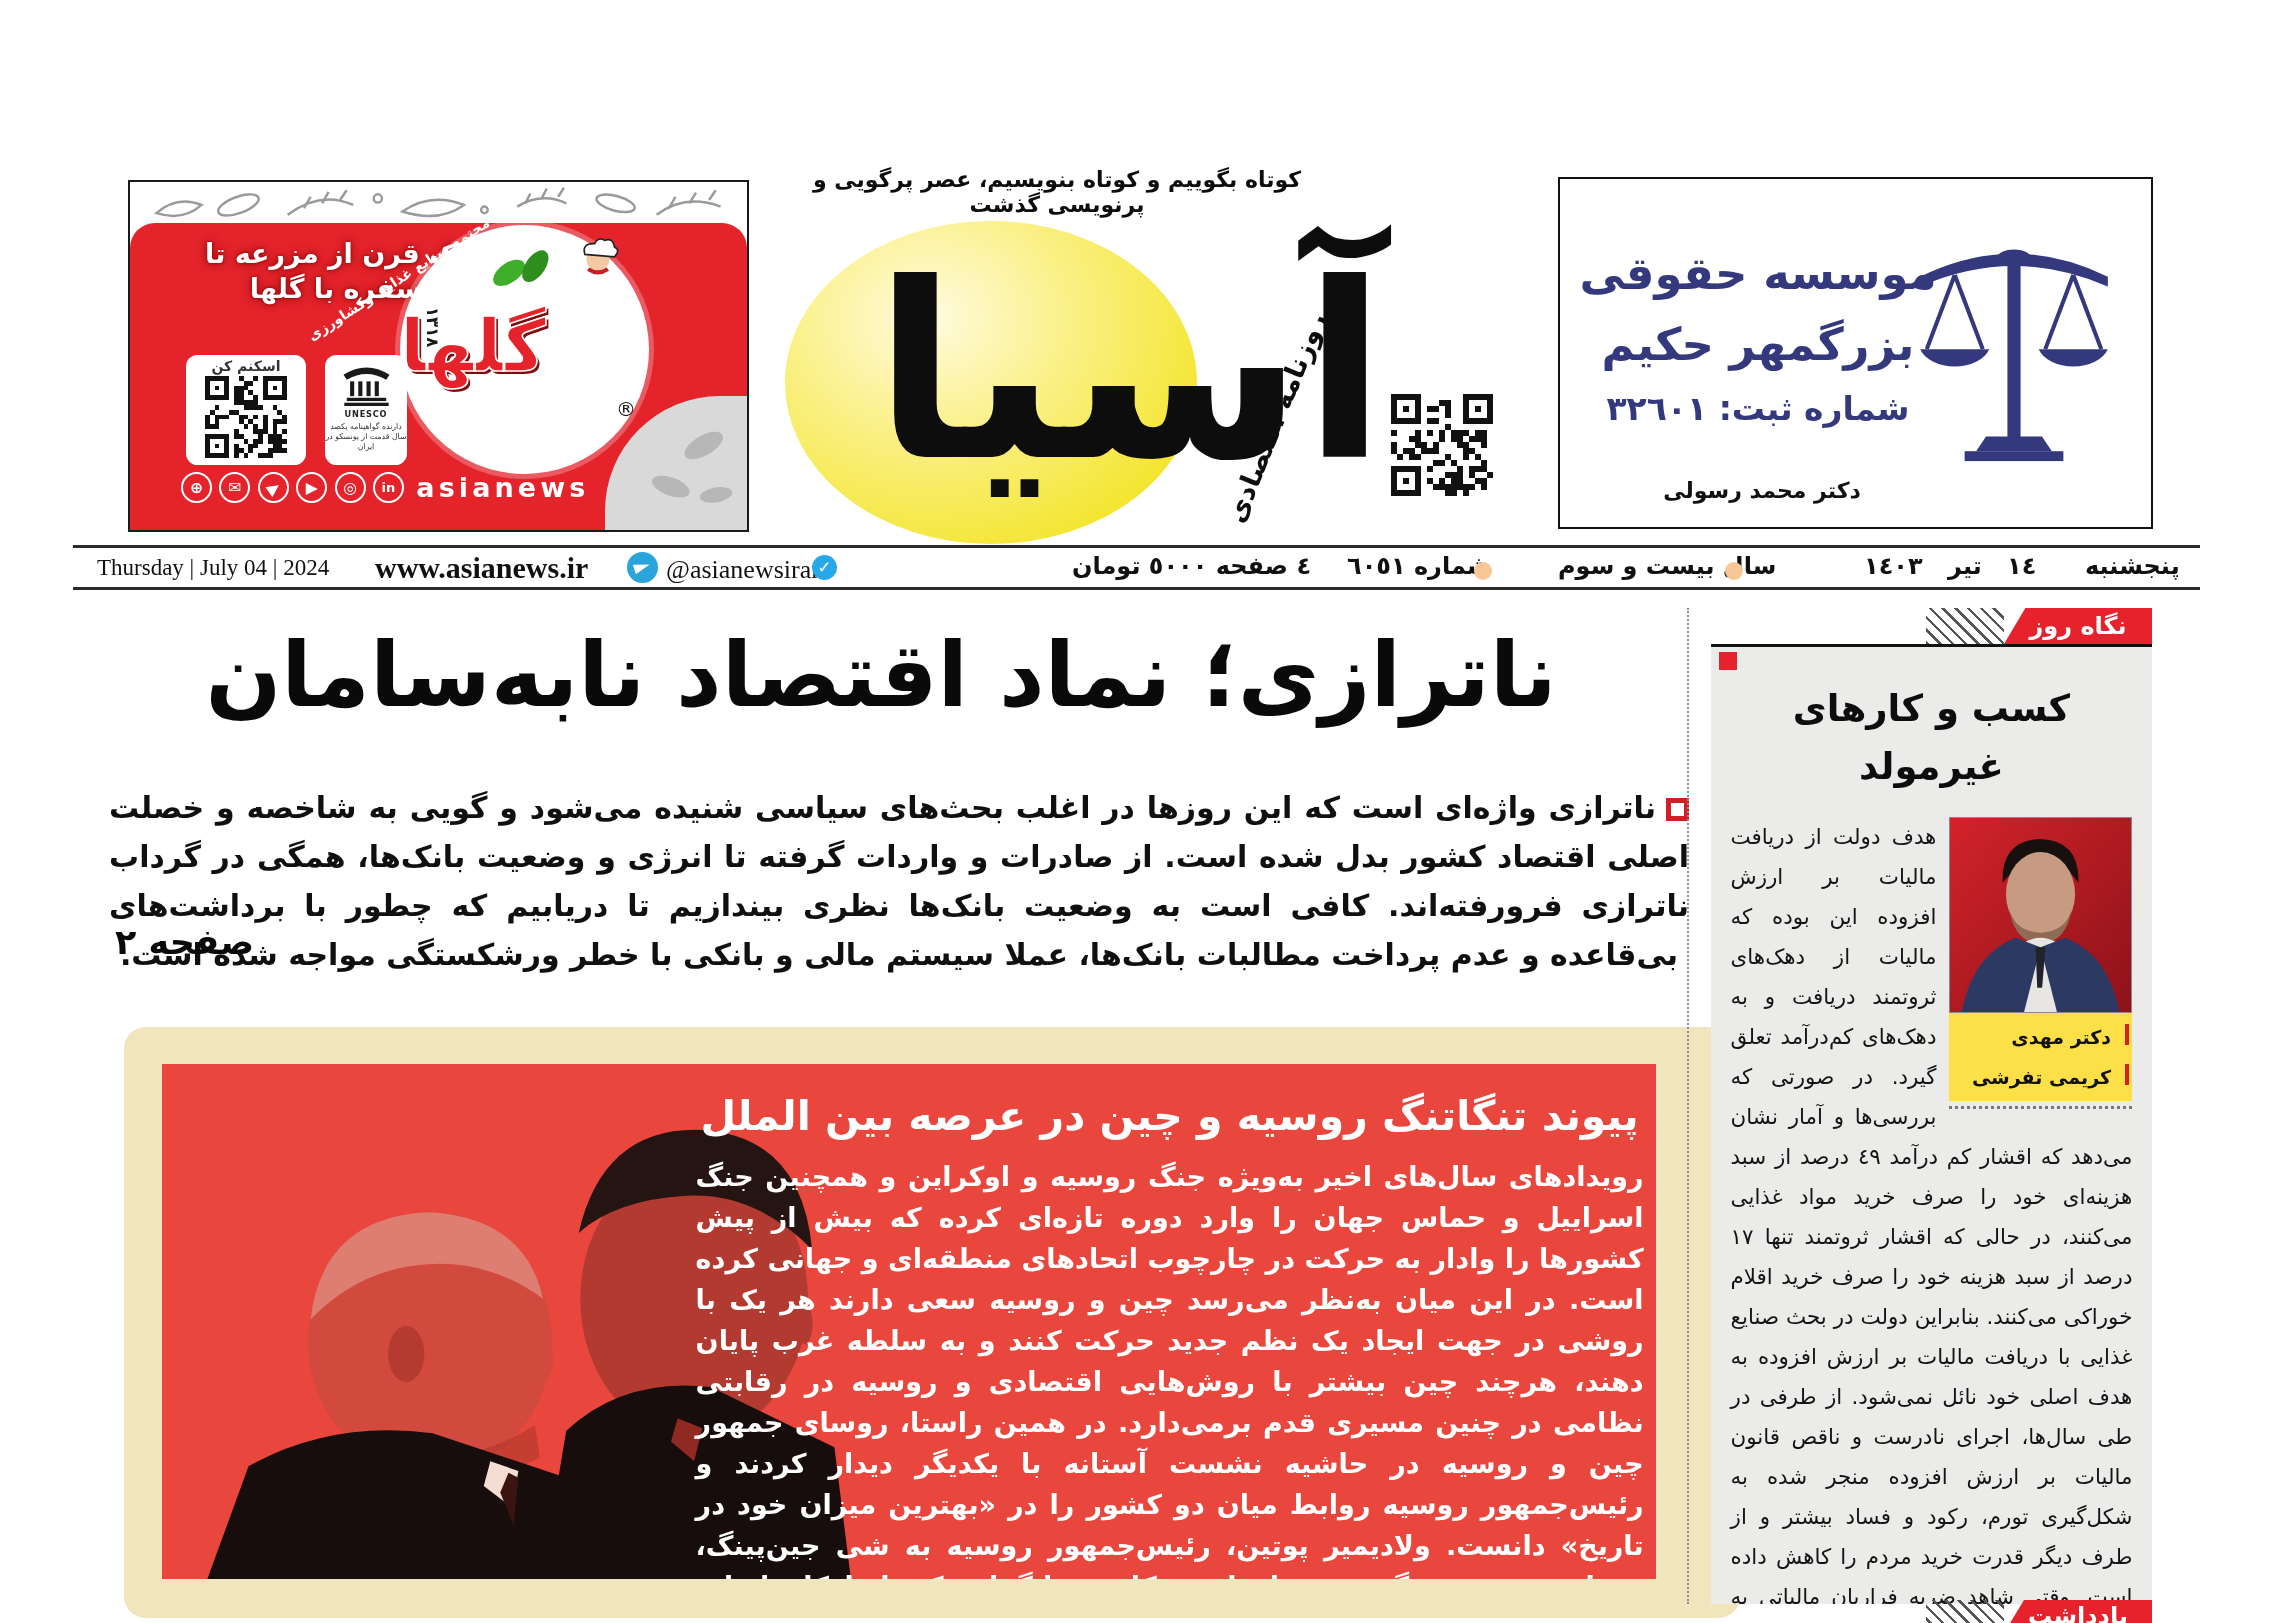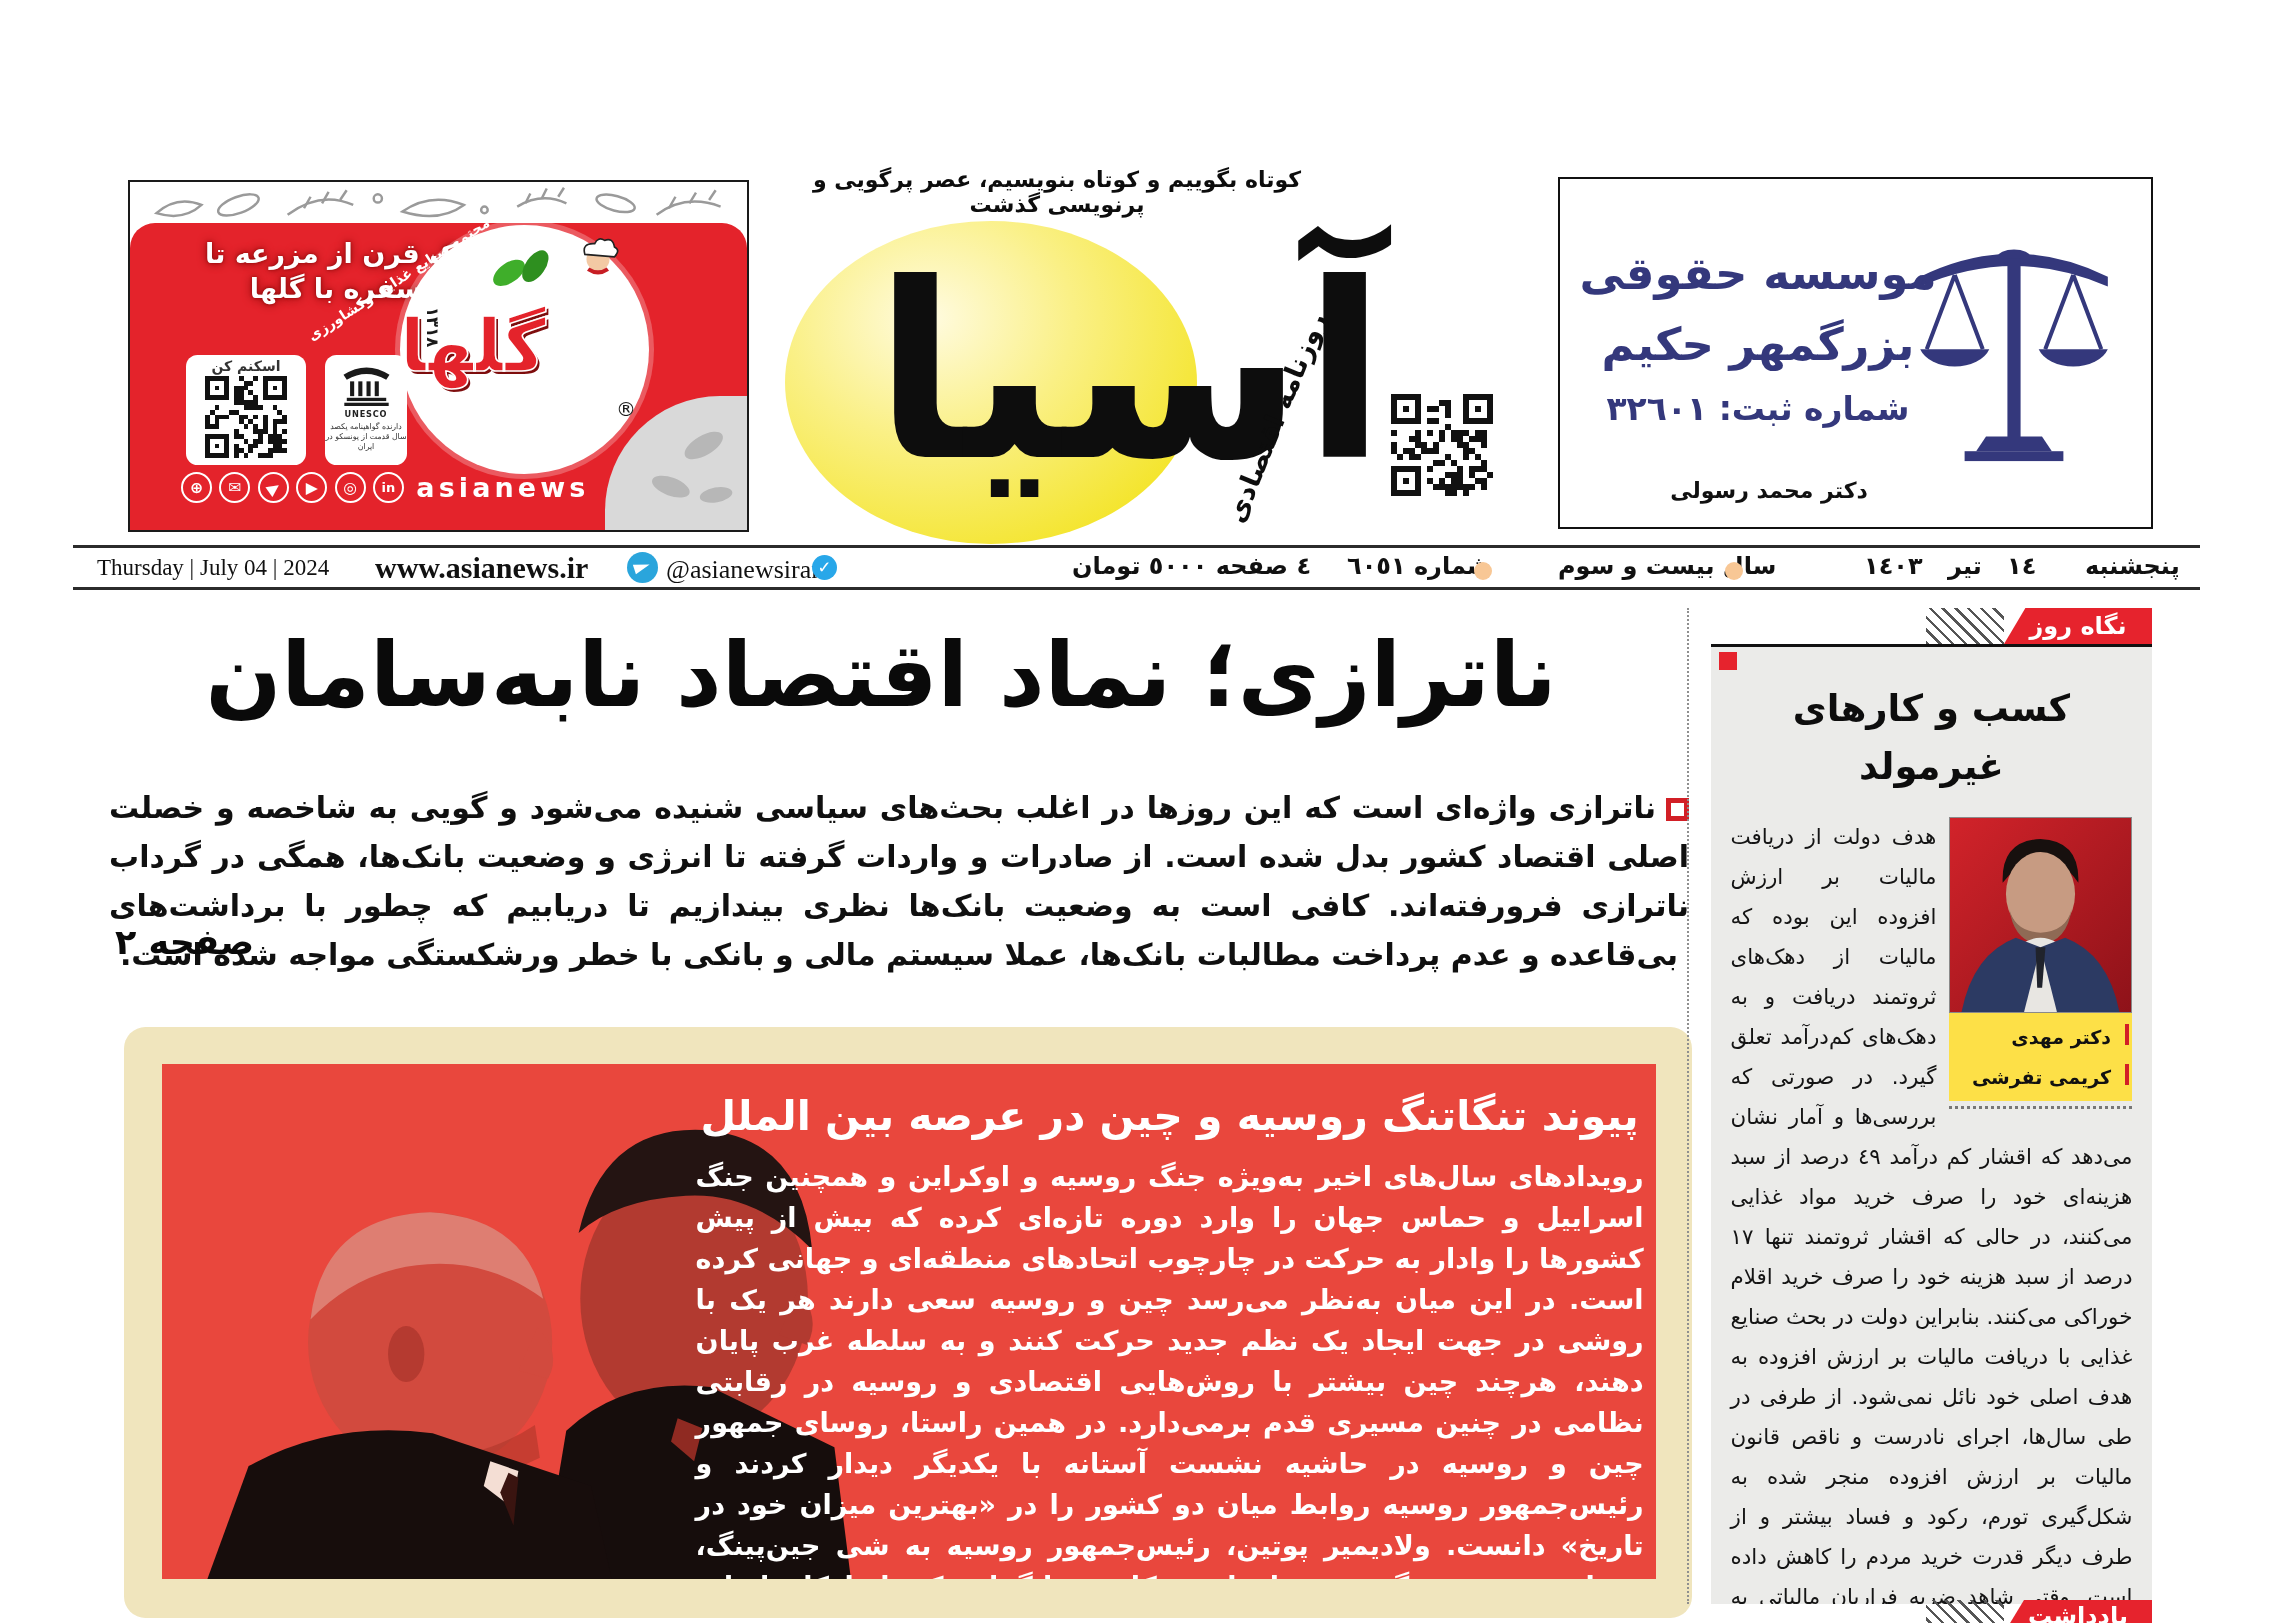--- a/index.html
+++ b/index.html
@@ -34,21 +34,21 @@
        background:radial-gradient(ellipse at 35% 30%, #fffbe0 0%, #faf085 38%, #f4e52f 78%, #efe02a 100%);}
   #asia-word{left:767px;top:208px;width:726px;text-align:center;font-size:243px;line-height:330px;font-weight:bold;color:#0d0d0d;}
   #paper-type{left:1164px;top:402px;transform:rotate(-68deg);font-size:27px;font-weight:bold;color:#0d0d0d;white-space:nowrap;}
   #logo-qr{left:1388px;top:391px;width:109px;height:109px;background:#fff;padding:3.3px;box-sizing:border-box;}
 
   
   #legal{left:1558px;top:177px;width:595px;height:352px;border:2.5px solid #111;background:#fff;box-sizing:border-box;}
   #legal .legal-text{position:absolute;left:16.5px;top:59px;width:363px;text-align:center;color:#34387c;direction:rtl;}
   #legal .l1,#legal .l2{font-size:45px;font-weight:bold;line-height:71px;}
   #legal .l3{font-size:33px;font-weight:bold;line-height:58px;}
-  #legal .l4{position:absolute;left:106px;top:299px;width:206px;text-align:center;font-size:22px;font-weight:bold;color:#111;}
+  #legal .l4{position:absolute;left:99px;top:299px;width:206px;text-align:center;font-size:22px;font-weight:bold;color:#111;}
   #legal .scales{position:absolute;right:30px;top:40px;width:214px;height:257px;}
 
   
   .rule{left:73px;width:2127px;background:#2b2b2b;}
   #rule-top{top:545px;height:3.3px;}
   #rule-bot{top:587px;height:2.5px;}
   .dl{top:552px;font-size:24px;font-weight:bold;color:#111;white-space:nowrap;}
   .dl-en{font-family:"Liberation Serif","DejaVu Serif",serif;font-weight:normal;font-size:23px;top:555px;}
   #dl-site{font-family:"Liberation Serif","DejaVu Serif",serif;font-weight:bold;font-size:30px;top:551px;}
   .dot{top:562px;width:18px;height:18px;border-radius:50%;background:#f8c795;}
@@ -56,21 +56,21 @@
   #tg-icon i{position:absolute;left:7.4px;top:10px;width:0;height:0;border-left:16.5px solid #fff;border-top:5.8px solid transparent;border-bottom:5.8px solid transparent;transform:rotate(-18deg);}
   #verified{left:812px;top:555px;width:25px;height:25px;border-radius:50%;background:#28a7e9;color:#fff;font-size:16.5px;text-align:center;line-height:25px;font-weight:bold;}
 
   
   #lead-headline{left:73px;top:623px;width:1616px;text-align:center;font-size:89px;font-weight:bold;color:#0a0a0a;letter-spacing:-1.6px;}
   #lead-body{left:109px;top:783px;width:1580px;direction:rtl;text-align:justify;text-align-last:center;-moz-text-align-last:center;font-size:30px;line-height:49px;font-weight:bold;color:#101010;}
   .lead-bullet{display:inline-block;width:13px;height:13px;border:5.8px solid #d21f26;background:#fff;margin-left:10px;vertical-align:middle;}
   #lead-pageref{left:115px;top:922px;font-size:35px;font-weight:bold;color:#0a0a0a;text-align:center;}
 
   
-  #feature{left:124px;top:1027px;width:1568px;height:591px;background:#f0e5bd;border-radius:21.4px;}
+  #feature{left:124px;top:1027px;width:1568px;height:591px;background:#f0e5bd;border-radius:21.4px;padding-left:48px;}
   #red-panel{position:absolute;left:38px;top:37px;width:1494px;height:515px;background:#e9473d;overflow:hidden;}
   #duo-photo{position:absolute;left:0;top:0;width:726px;height:515px;}
   #rc-text{position:absolute;right:12.4px;top:25px;width:948px;direction:rtl;color:#fff;}
   #rc-head{font-size:41px;font-weight:bold;text-align:center;line-height:54px;margin-bottom:13px;}
   #rc-body{font-size:27px;line-height:41px;text-align:justify;text-align-last:center;-moz-text-align-last:center;font-weight:bold;}
 
   
   .hatch{background:repeating-linear-gradient(45deg,#555 0 2.5px,transparent 2.5px 9px);}
   #hatch1{left:1926px;top:608px;width:78px;height:36px;}
   #tab1{left:2004px;top:608px;width:148px;height:36px;background:#e6232d;color:#fff;font-size:24px;font-weight:bold;text-align:center;line-height:36px;clip-path:polygon(21.4px 0,100% 0,100% 100%,0 100%);}

